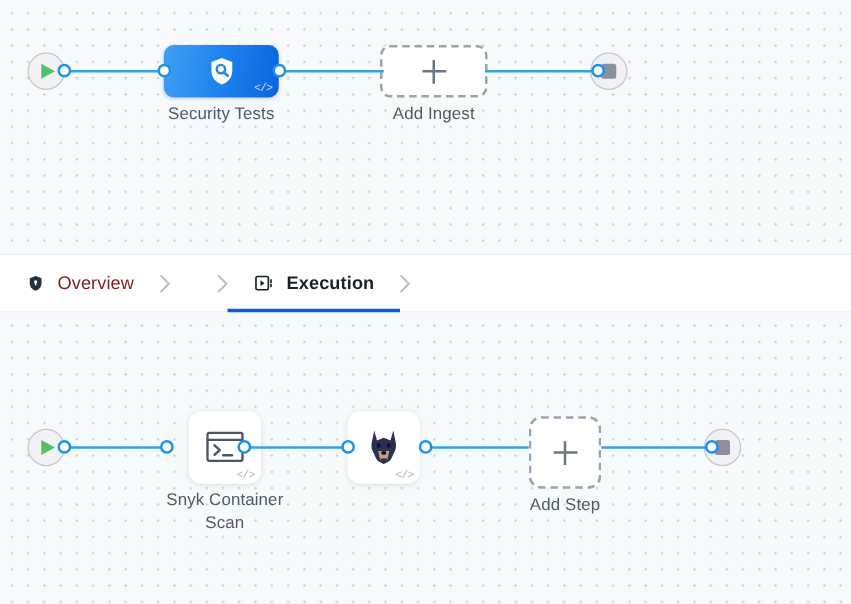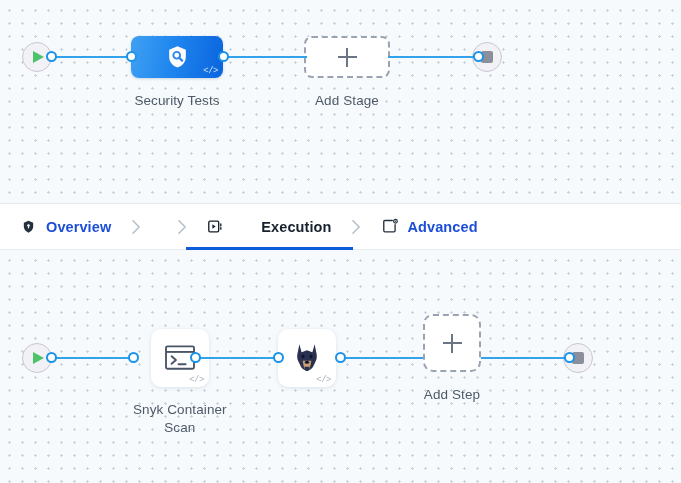--- a/index.html
+++ b/index.html
@@ -55,29 +55,27 @@
     display: flex;
     align-items: center;
     gap: 9px;
     height: 46px;
     cursor: pointer;
     position: relative;
     padding: 0 2px;
   }
   .tab .tlabel {
     font-size: 14.5px;
-    color: #1d4ed8;
+    color: #7f1d1d;
     letter-spacing: .1px;
     white-space: nowrap;
-    font-weight: bold;
   }
   .tab.active .tlabel {
     color: #16212e;
     font-weight: bold;
-    margin-left: 28px;
   }
   .tab.active::after {
     content: "";
     position: absolute;
     left: -19px;
     right: -19px;
     bottom: 0;
     height: 3px;
     background: #0b5cd8;
   }
@@ -99,21 +97,21 @@
   }
 
   
   .node-wrap {
     position: absolute;
     display: flex;
     flex-direction: column;
     align-items: center;
   }
   .node-label {
-    margin-top: 14px;
+    margin-top: 4px;
     font-size: 13.5px;
     color: #4f5a68;
     text-align: center;
     line-height: 18px;
     white-space: pre-line;
     letter-spacing: .1px;
   }
 
   
   .endpoint {
@@ -264,21 +262,21 @@
       </div>
       <div class="node-label">Security Tests</div>
     </div>
     <div class="dot" style="left:126px; top:51px;"></div>
     <div class="dot" style="left:218px; top:51px;"></div>
 
     <div class="node-wrap" style="left:304px; top:36px;">
       <div class="add-stage">
         <div class="plus"></div>
       </div>
-      <div class="node-label">Add Stage</div>
+      <div class="node-label">Add Ingest</div>
     </div>
 
     <div class="dot" style="left:473px; top:51px;"></div>
     <div class="endpoint" style="left:472px; top:42px;">
       <div class="stop-sq"></div>
     </div>
   </div>
 
   <div class="divider"></div>
 
@@ -319,30 +317,20 @@
       </span>
       <span class="tlabel">Execution</span>
     </div>
 
     <span class="chev">
       <svg width="11" height="16" viewBox="0 0 12 18">
         <path d="M2 2l7 7-7 7" fill="none" stroke="#b6bfcb" stroke-width="1.8" stroke-linecap="round" stroke-linejoin="round"></path>
       </svg>
     </span>
 
-    <div class="tab">
-      <span class="tab-icon">
-        <svg width="17" height="17" viewBox="0 0 24 24">
-          <path d="M14.5 3.5H4.2A1.7 1.7 0 0 0 2.5 5.2v12.6A1.7 1.7 0 0 0 4.2 19.5h12.6a1.7 1.7 0 0 0 1.7-1.7V9.3" fill="none" stroke="#25313f" stroke-width="1.9" stroke-linecap="round"></path>
-          <circle cx="19" cy="4.6" r="2.6" fill="none" stroke="#25313f" stroke-width="1.7"></circle>
-          <circle cx="19" cy="4.6" r=".9" fill="#25313f"></circle>
-        </svg>
-      </span>
-      <span class="tlabel">Advanced</span>
-    </div>
   </div>
 
   <div class="canvas canvas-bottom">
 
     <div class="link" style="left:50px; top:106.5px; width:82px;"></div>
     <div class="link" style="left:195px; top:106.5px; width:83px;"></div>
     <div class="link" style="left:340px; top:106.5px; width:83px;"></div>
     <div class="link" style="left:481px; top:106.5px; width:88px;"></div>
 
     <div class="endpoint" style="left:22px; top:93px;">
@@ -381,21 +369,21 @@
             <ellipse cx="19.0" cy="14.3" rx="1.5" ry="1.9" fill="#11142a"></ellipse>
             <ellipse cx="15.0" cy="20.3" rx="2.1" ry="1.5" fill="#11142a"></ellipse>
           </svg>
         </span>
         <span class="code-badge grey">&lt;/&gt;</span>
       </div>
     </div>
     <div class="dot" style="left:273px; top:102px;"></div>
     <div class="dot" style="left:335px; top:102px;"></div>
 
-    <div class="node-wrap" style="left:423px; top:64px;">
+    <div class="node-wrap" style="left:423px; top:83px;">
       <div class="add-step">
         <div class="plus"></div>
       </div>
       <div class="node-label">Add Step</div>
     </div>
 
     <div class="dot" style="left:564px; top:102px;"></div>
     <div class="endpoint" style="left:563px; top:93px;">
       <div class="stop-sq"></div>
     </div>

